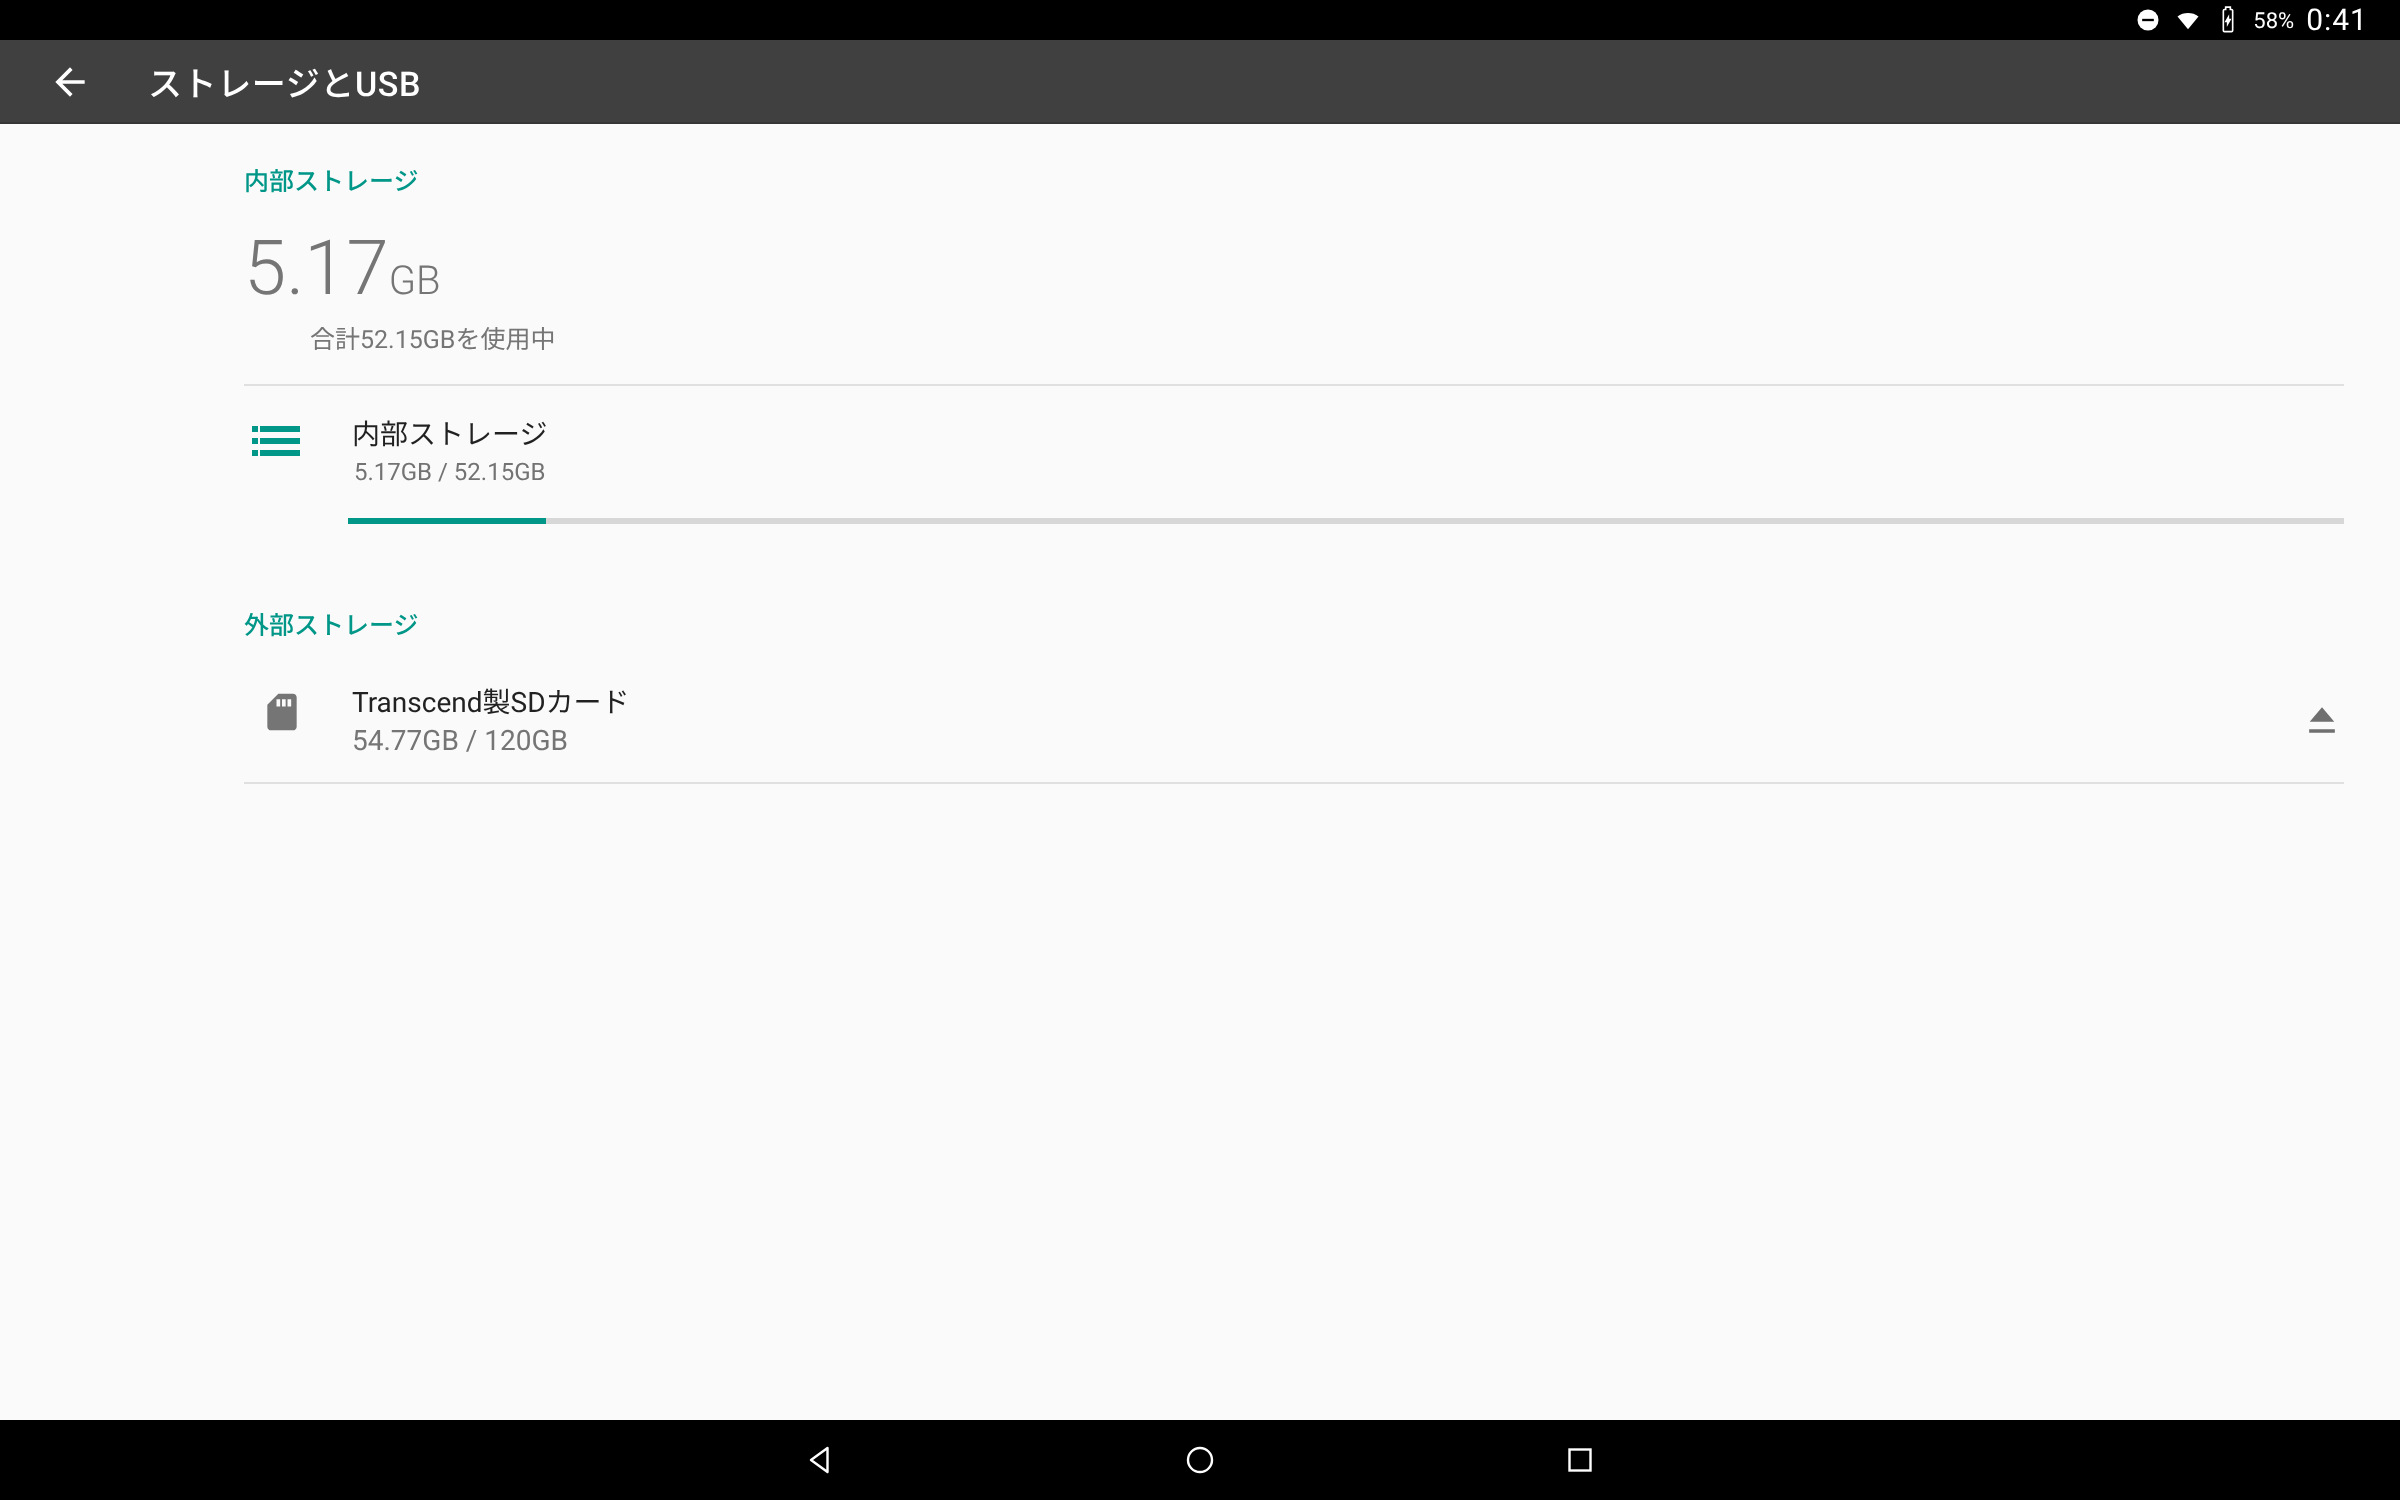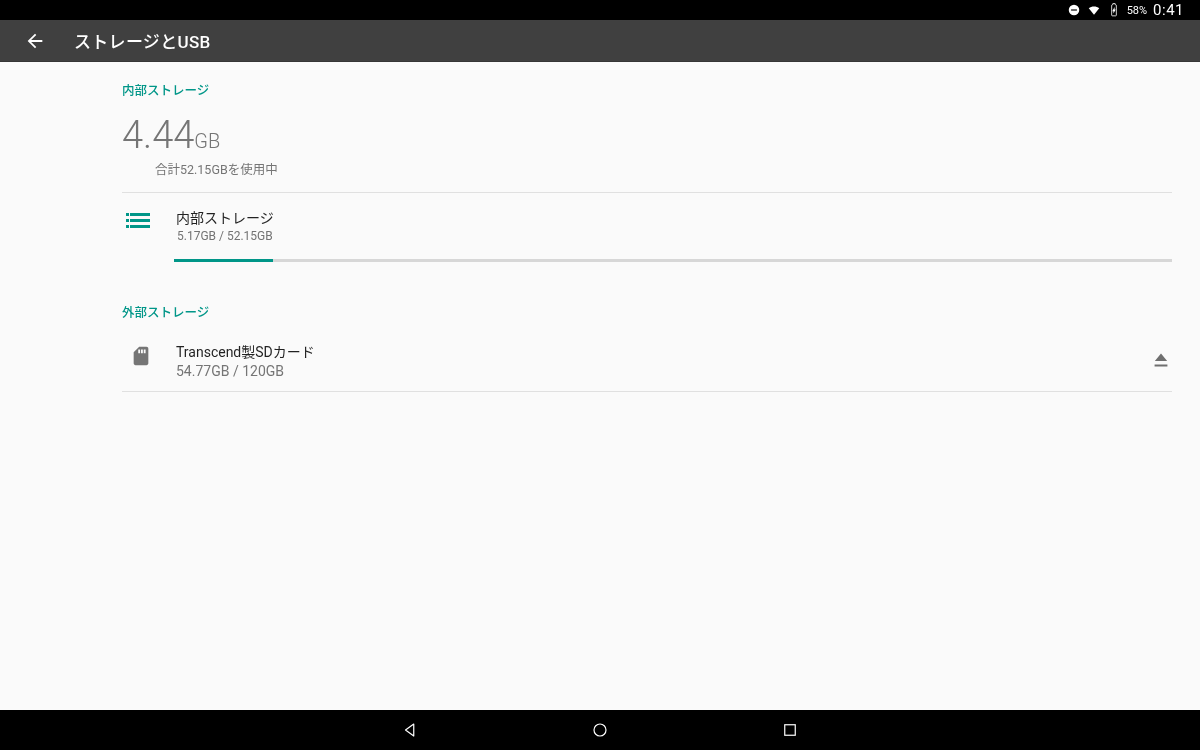--- a/index.html
+++ b/index.html
@@ -158,21 +158,21 @@
   </div>
   <div class="title">ストレージとUSB</div>
 </div>
 
 <div class="content">
 
   <div class="section-header">内部ストレージ</div>
 
   <div class="summary">
     <div class="big">
-      <span class="num">4.44</span><span class="unit">GB</span>
+      <span class="num">5.17</span><span class="unit">GB</span>
     </div>
     <div class="sub">合計52.15GBを使用中</div>
   </div>
 
   <div class="divider"></div>
 
   <div class="storage-row">
     <div class="icon-slot">
       <div class="disk-icon">
         <div class="bar"></div>

